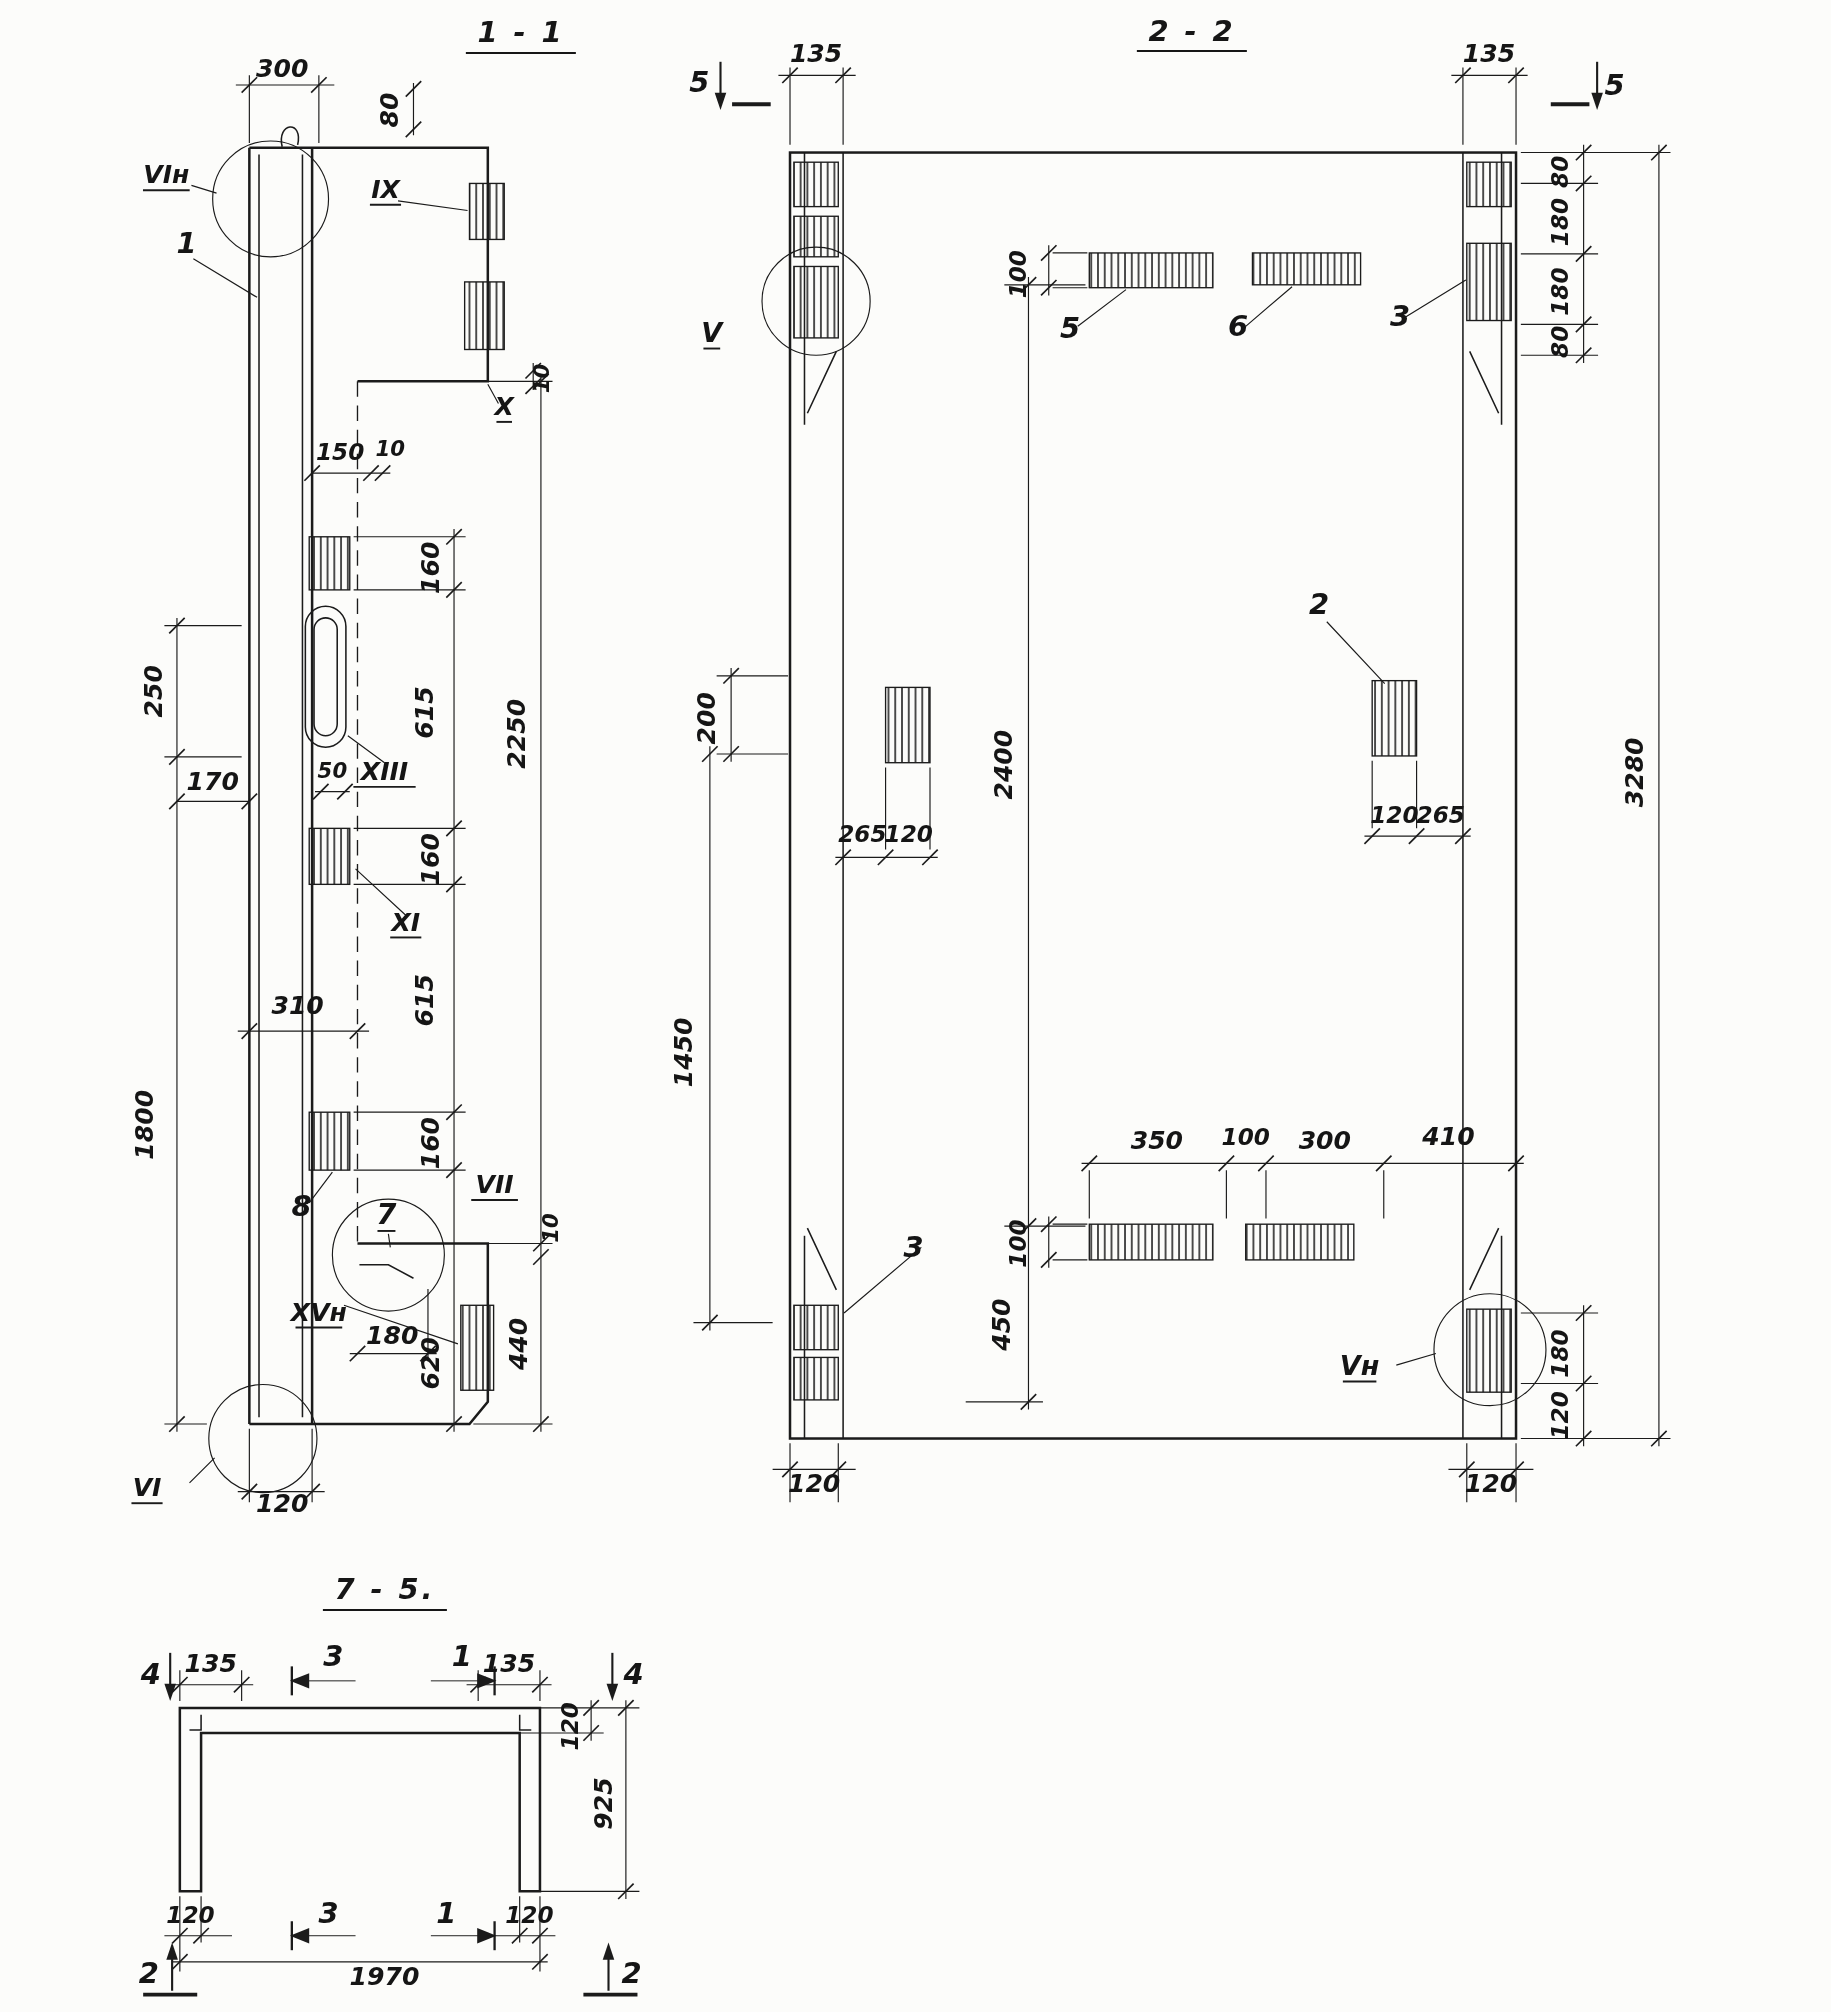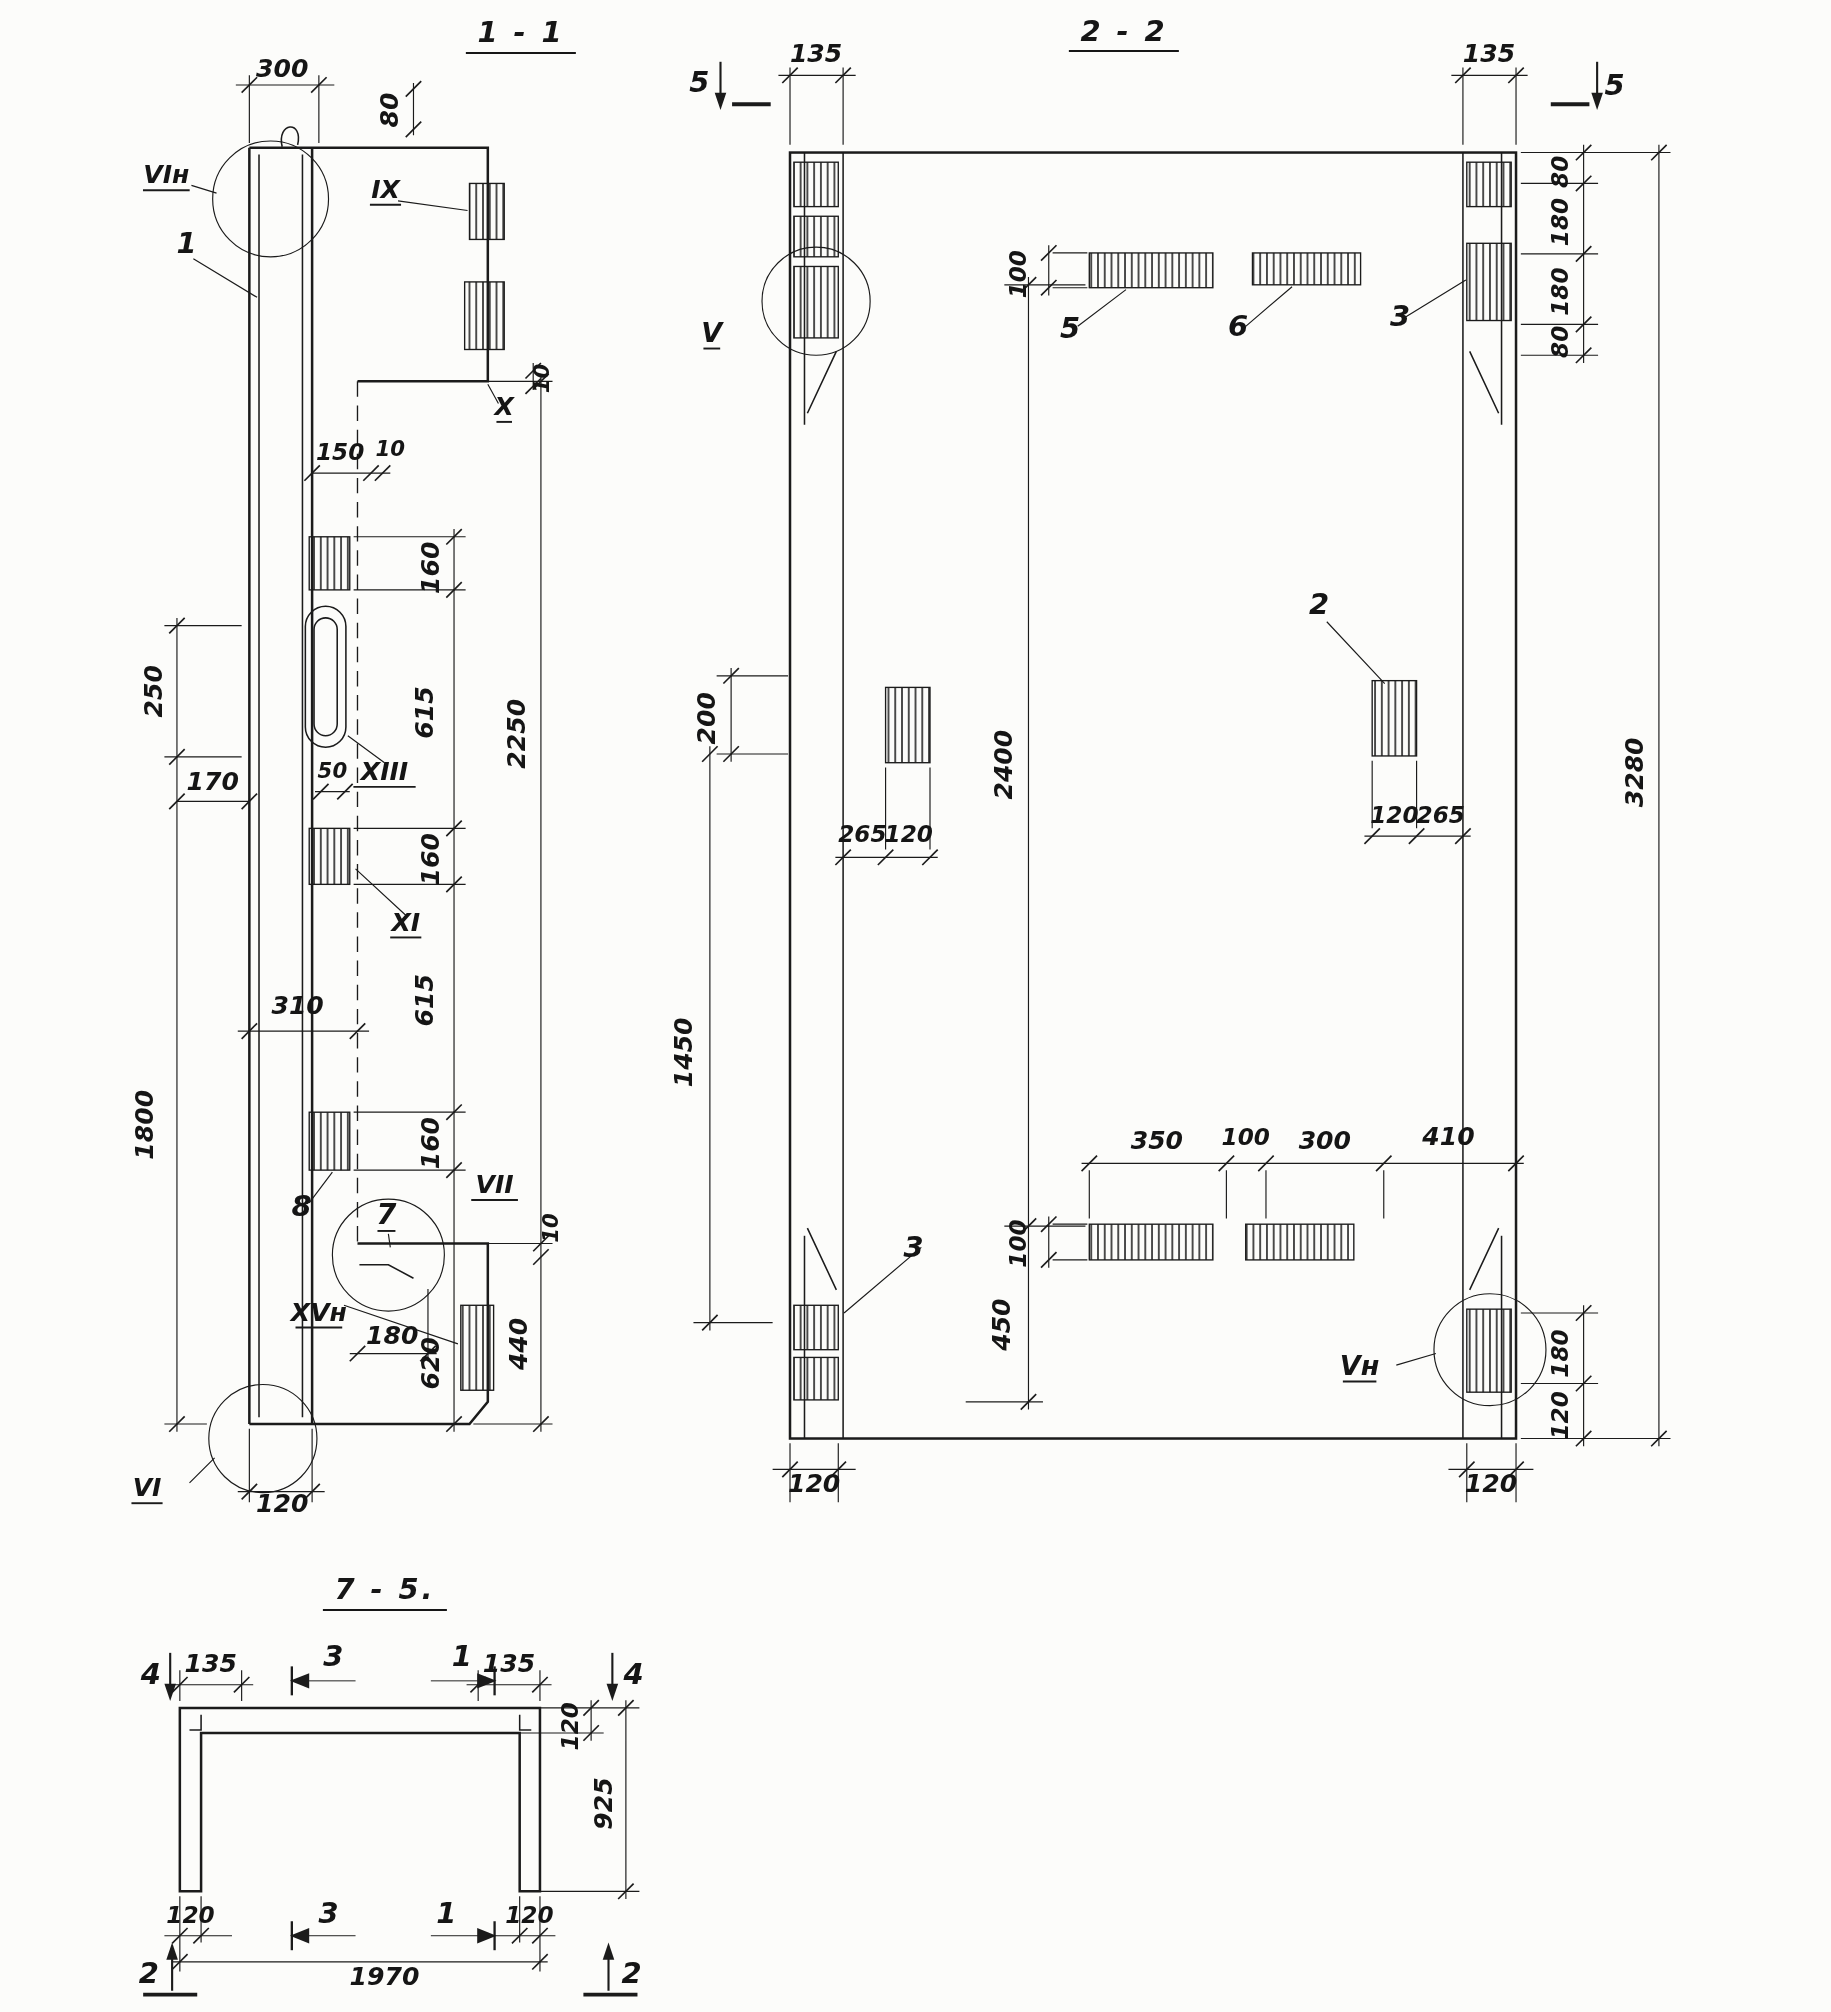--- a/index.html
+++ b/index.html
@@ -19,21 +19,21 @@
   .marks path{stroke:#1b1b1b;fill:none;}
   .marks polygon{fill:#1b1b1b;stroke:none;}
   text.lbl{font-family:"DejaVu Sans",sans-serif;font-style:italic;font-weight:700;fill:#151515;}
 </style>
 </head>
 <body>
 
 <div class="sheet">
 
   <div class="sec-title" style="left:521px;top:15.4px;">1 - 1</div>
-  <div class="sec-title" style="left:1124px;top:13.5px;">2 - 2</div>
+  <div class="sec-title" style="left:1192px;top:13.5px;">2 - 2</div>
   <div class="sec-title" style="left:385px;top:1572px;">7 - 5.</div>
 
   <svg width="1832" height="2012" viewBox="0 0 1897 2084">
     <defs>
       <pattern id="hv" patternUnits="userSpaceOnUse" width="7" height="7">
         <line x1="3" y1="0" x2="3" y2="7" stroke="#1b1b1b" stroke-width="1.6"></line>
       </pattern>
       <path id="tk" d="M-8,8 L8,-8"></path>
     </defs>
 

